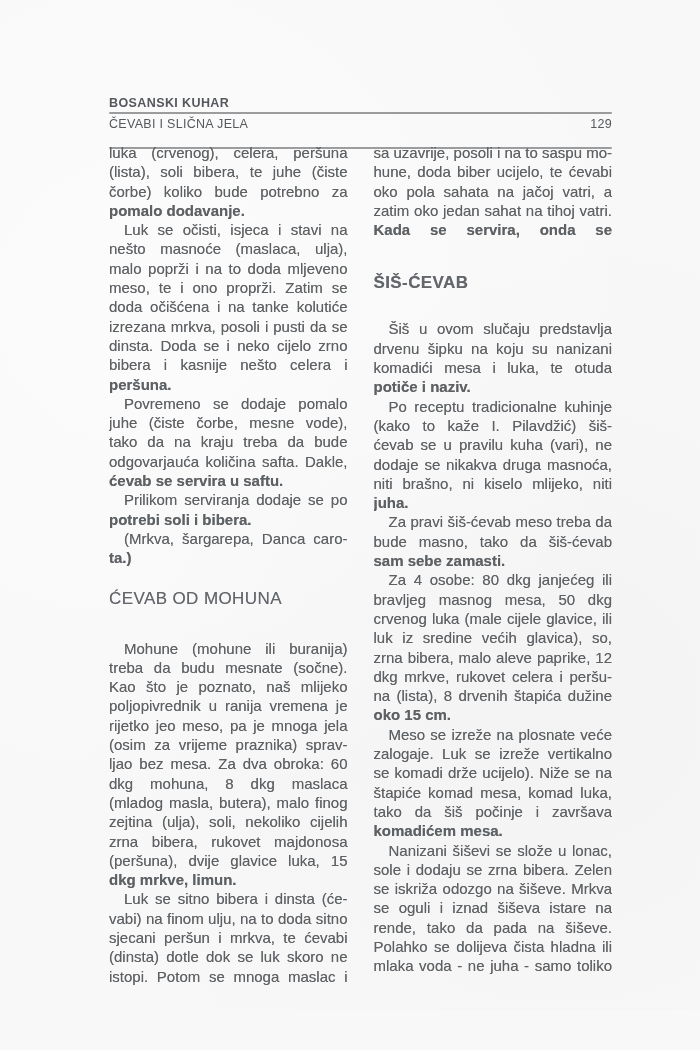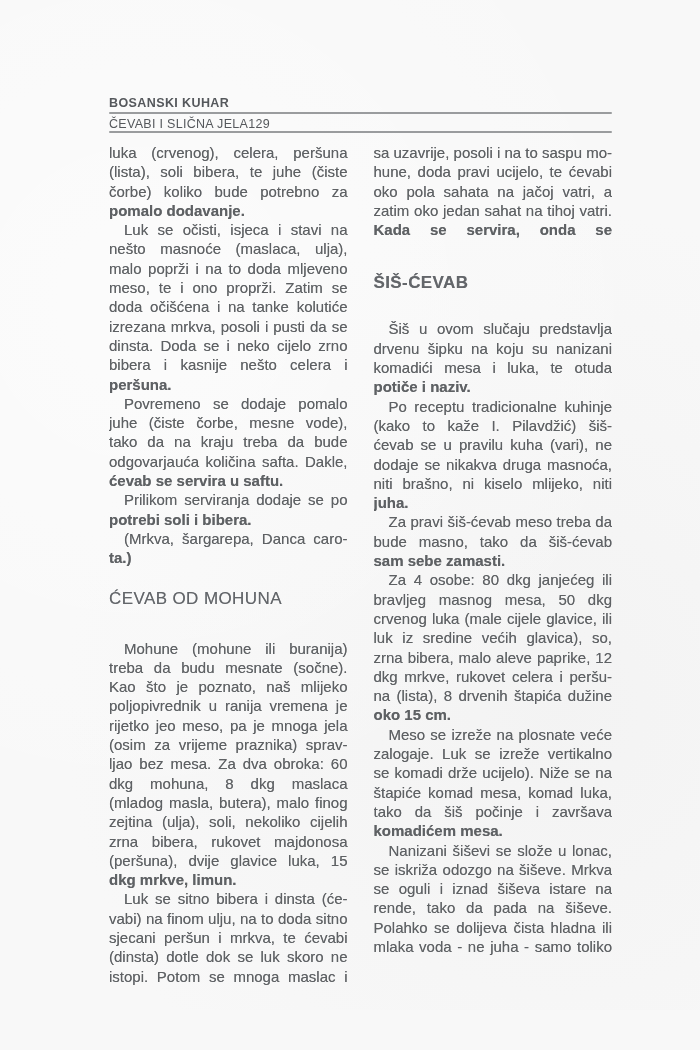--- a/index.html
+++ b/index.html
@@ -18,23 +18,23 @@
     color:#5e6164;
   }
   
   .hdr{position:absolute;left:109px;top:96px;width:503px;}
   .hdr .book{
     font-size:12.5px;font-weight:bold;letter-spacing:.4px;
     color:#55585c;padding-bottom:2px;
   }
   .rule{height:2px;background:#9a9c9e;border-radius:1px;}
   .hdr .chap-row{
-    display:flex;align-items:baseline;
+    display:flex;justify-content:space-between;align-items:baseline;
     font-size:12.5px;color:#55585c;letter-spacing:.3px;
-    padding-top:3px;padding-bottom:0;
+    padding-top:3px;padding-bottom:16px;
   }
   
   .columns{
     position:absolute;left:109px;top:143px;width:503px;
     display:flex;gap:26px;
   }
   .col{width:245px;}
   .line{
     font-size:15px;line-height:19.3px;height:19.3px;
     text-align:justify;text-align-last:justify;
@@ -126,21 +126,21 @@
           <div class="line indent">Luk se sitno bibera i dinsta (će-</div>
           <div class="line">vabi) na finom ulju, na to doda sitno</div>
           <div class="line">sjecani peršun i mrkva, te ćevabi</div>
           <div class="line">(dinsta) dotle dok se luk skoro ne</div>
           <div class="line">istopi. Potom se mnoga maslac i ma-</div>
         </div>
       </div>
     <div class="col" id="col-right">
         <div class="para">
           <div class="line">sa uzavrije, posoli i na to saspu mo-</div>
-          <div class="line">hune, doda pravi ucijelo, te ćevabi</div>
+          <div class="line">hune, doda biber ucijelo, te ćevabi</div>
           <div class="line">oko pola sahata na jačoj vatri, a</div>
           <div class="line">zatim oko jedan sahat na tihoj vatri.</div>
           <div class="line lastline">Kada se servira, onda se polimuni.</div>
         </div>
         <div class="heading">ŠIŠ-ĆEVAB</div>
         <div class="para">
           <div class="line indent">Šiš u ovom slučaju predstavlja</div>
           <div class="line">drvenu šipku na koju su nanizani</div>
           <div class="line">komadići mesa i luka, te otuda</div>
           <div class="line lastline">potiče i naziv.</div>
@@ -171,20 +171,21 @@
         <div class="para">
           <div class="line indent">Meso se izreže na plosnate veće</div>
           <div class="line">zalogaje. Luk se izreže vertikalno</div>
           <div class="line">se komadi drže ucijelo). Niže se na</div>
           <div class="line">štapiće komad mesa, komad luka,</div>
           <div class="line">tako da šiš počinje i završava</div>
           <div class="line lastline">komadićem mesa.</div>
         </div>
         <div class="para">
           <div class="line indent">Nanizani šiševi se slože u lonac,</div>
+          <div class="line">sole i dodaju se zrna bibera. Zelen</div>
           <div class="line">se iskriža odozgo na šiševe. Mrkva</div>
           <div class="line">se oguli i iznad šiševa istare na</div>
           <div class="line">rende, tako da pada na šiševe.</div>
           <div class="line">Polahko se dolijeva čista hladna ili</div>
           <div class="line">mlaka voda - ne juha - samo toliko</div>
         </div>
       </div>
   </main>
 
   <div class="speck"></div>

